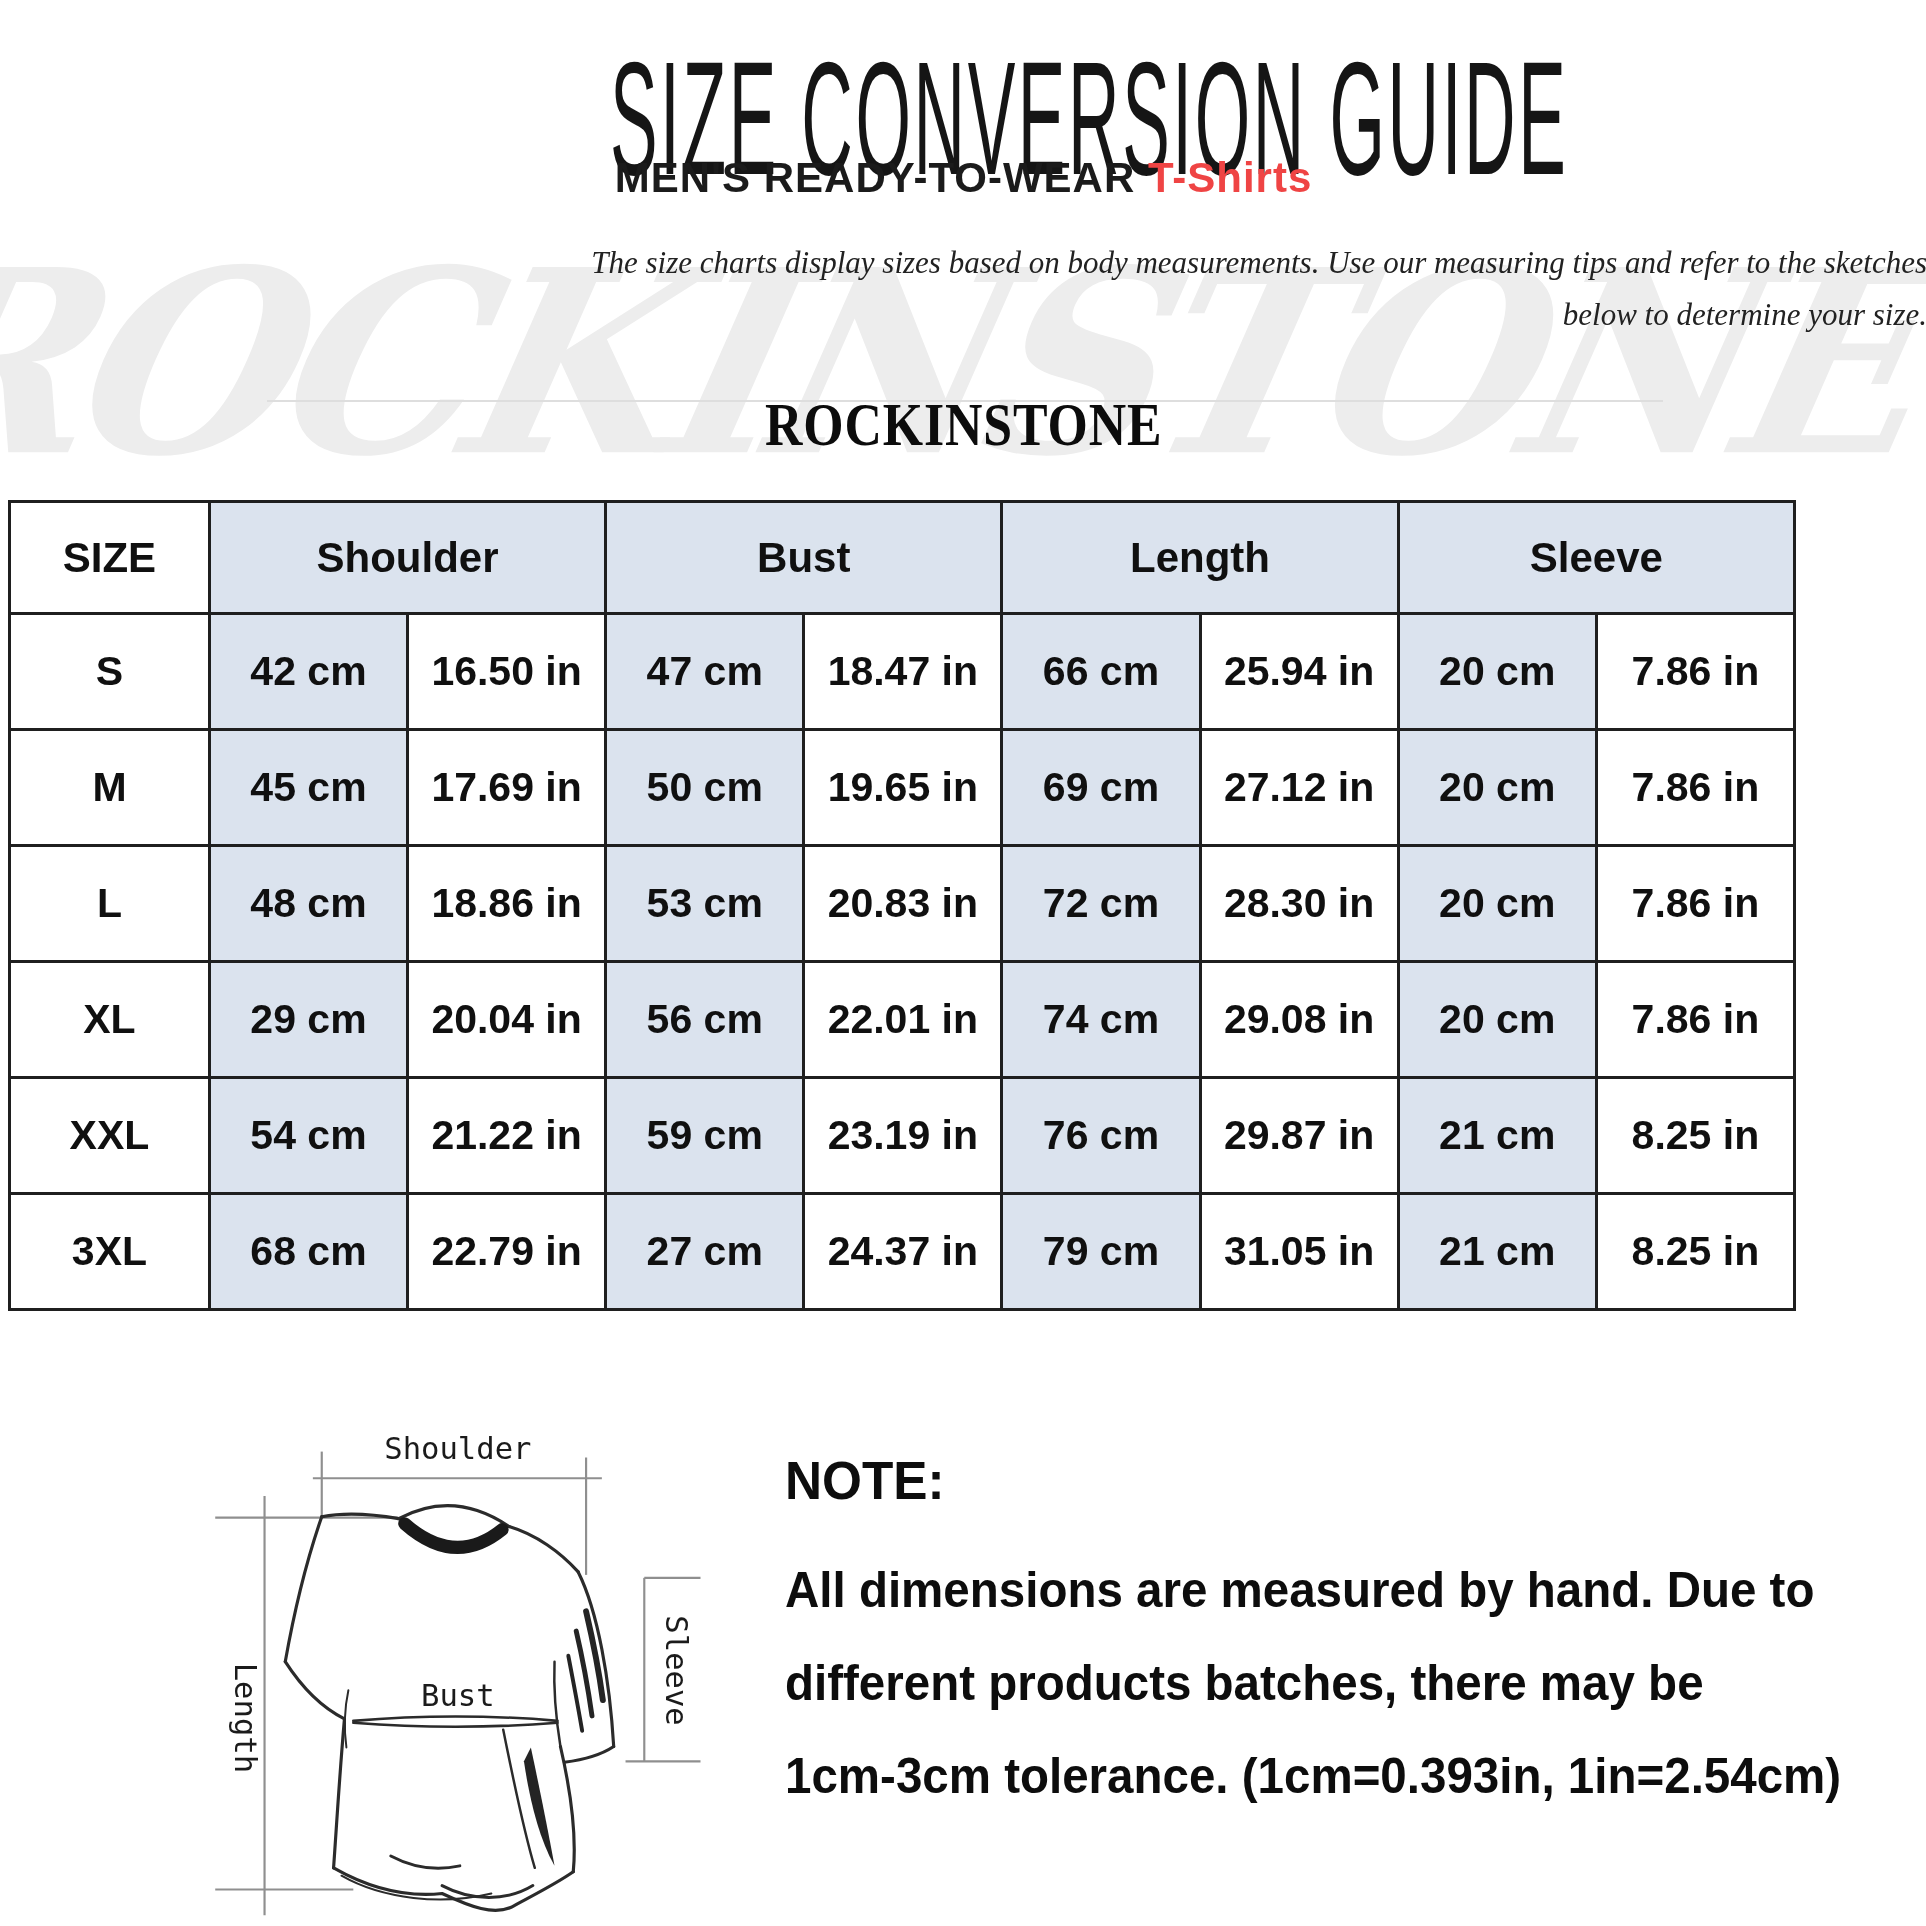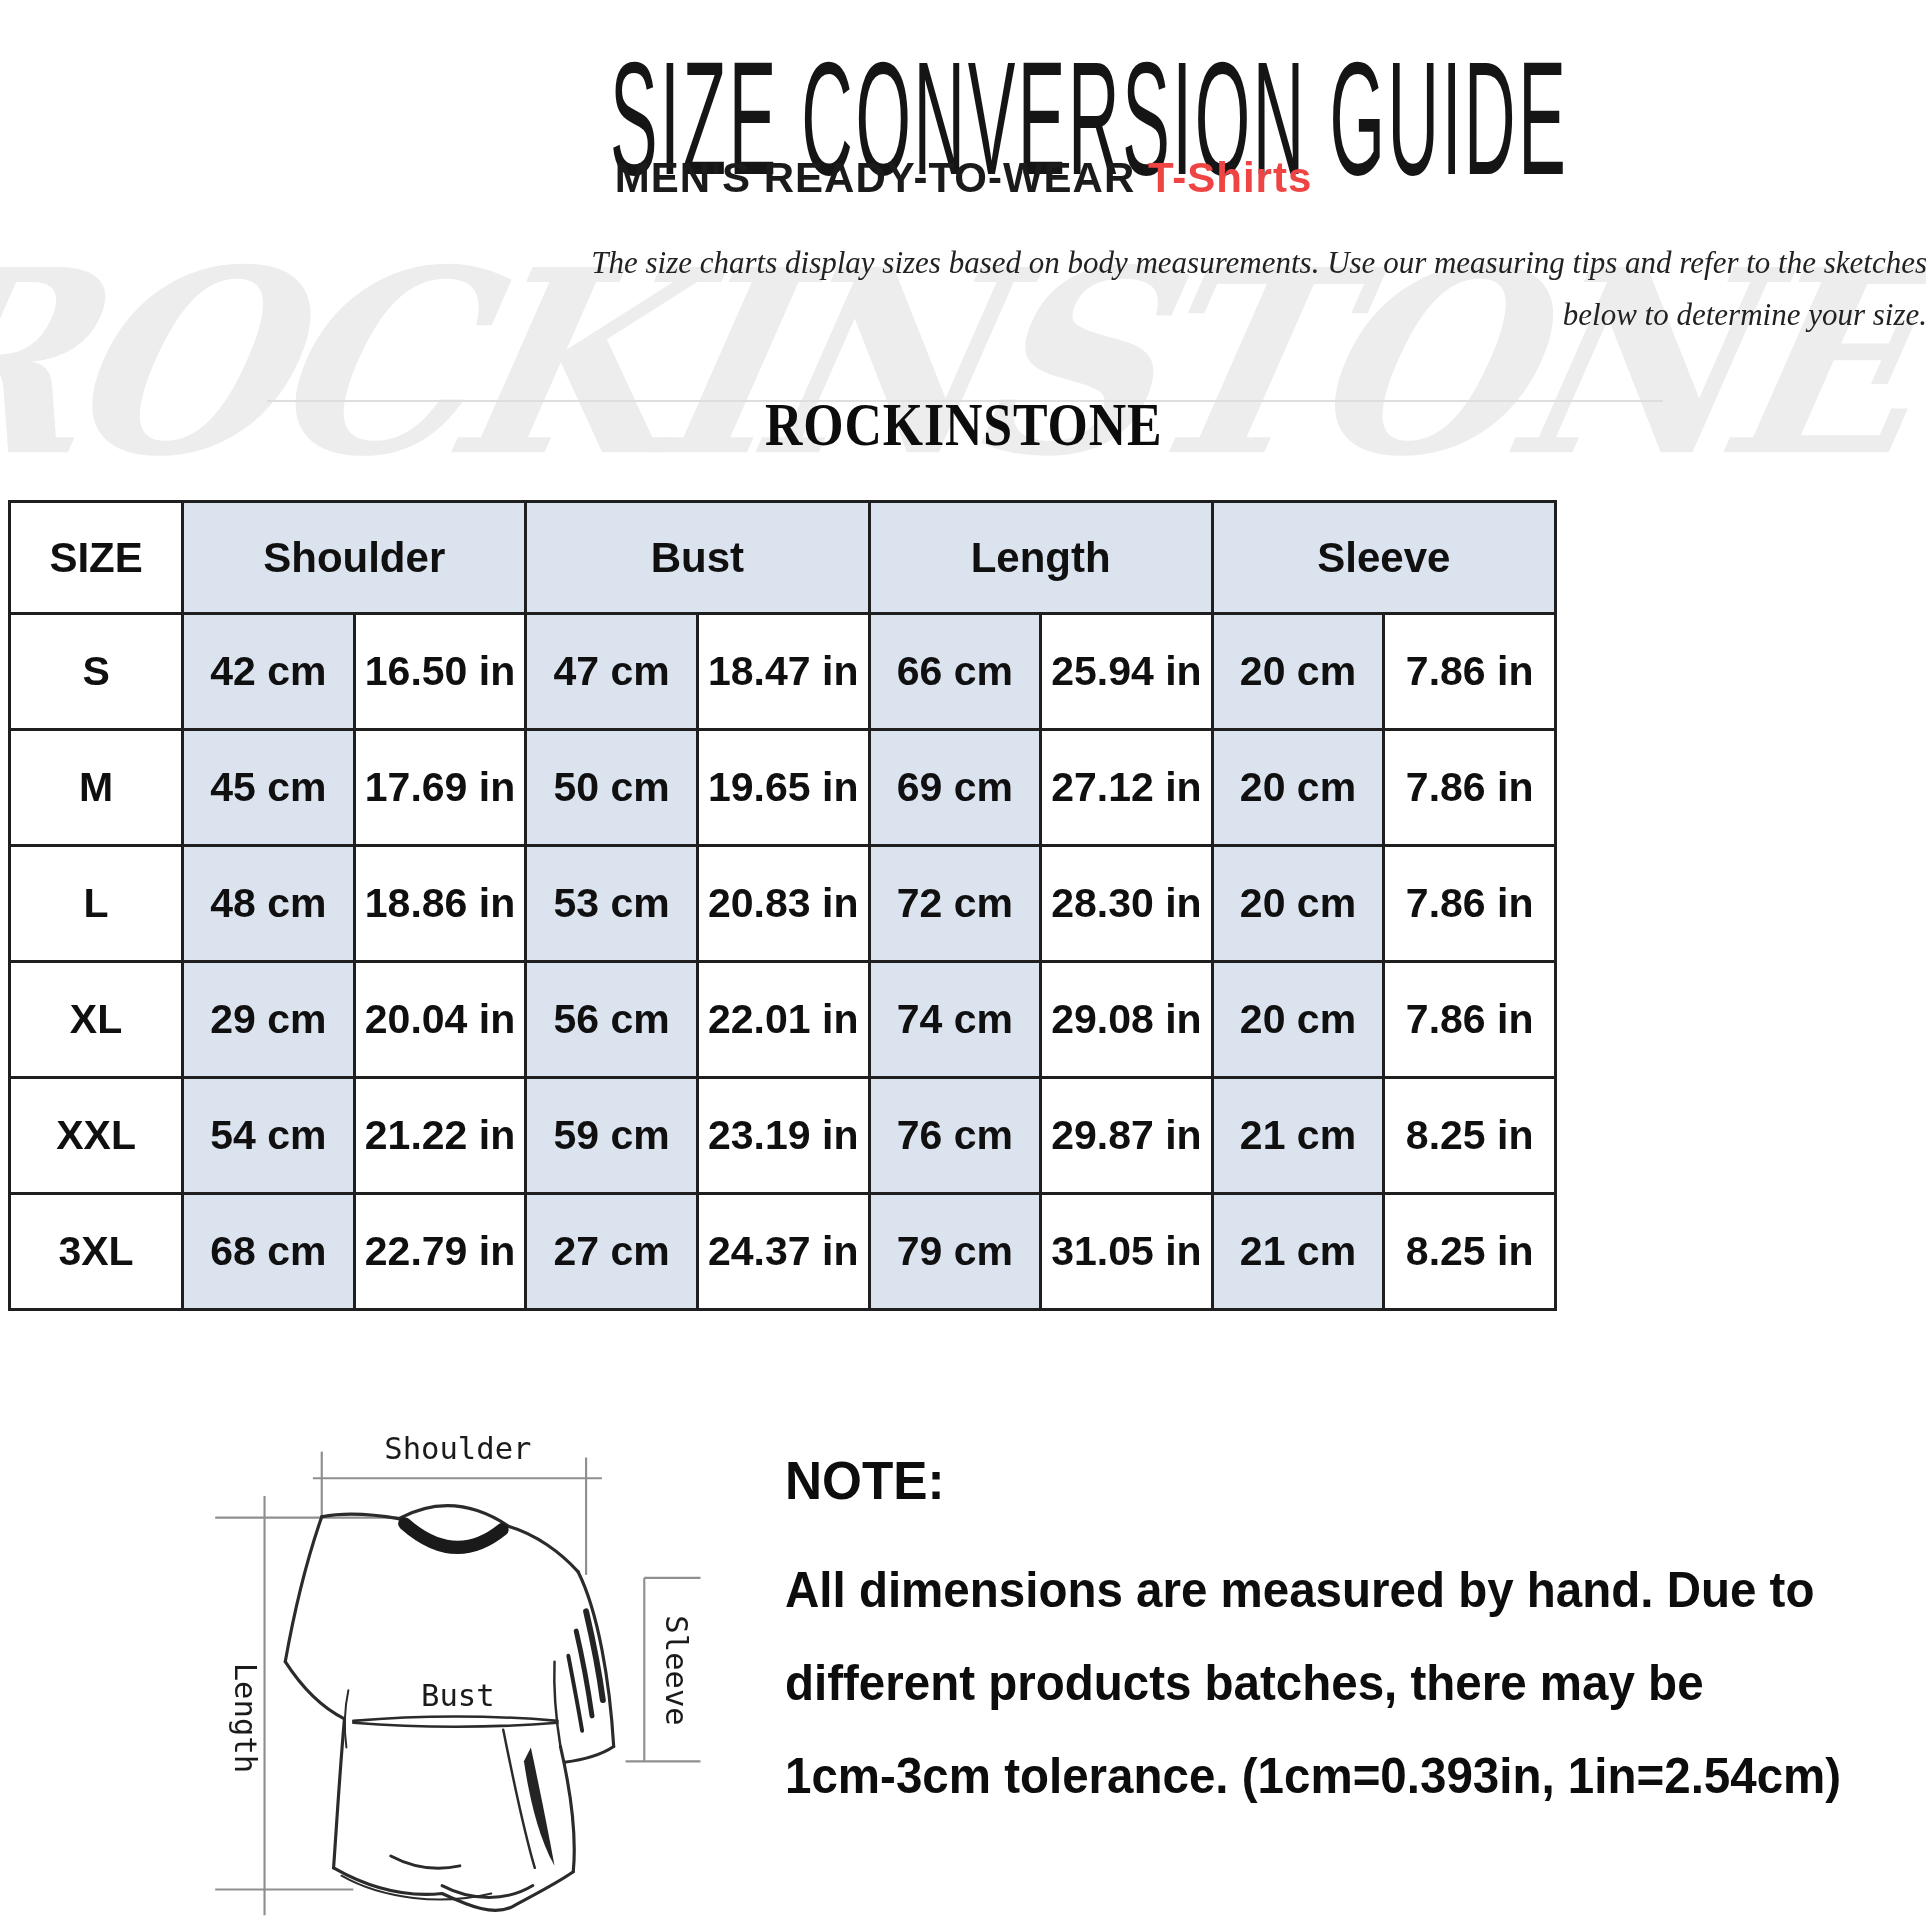--- a/index.html
+++ b/index.html
@@ -36,21 +36,21 @@
     background:#dedede;z-index:1;
   }
   .brand{position:absolute;top:390px;left:0;width:100%;text-align:center;z-index:2;}
   .brand-inner{
     display:inline-block;font-family:"Liberation Serif",serif;font-weight:bold;
     font-size:61px;color:#0c0c0c;letter-spacing:1px;transform:scaleX(0.85);transform-origin:center top;
     white-space:nowrap;
   }
   
   table.size-table{
-    position:absolute;left:8px;top:500px;width:1549px;z-index:2;
+    position:absolute;left:8px;top:500px;width:1788px;z-index:2;
     border-collapse:collapse;table-layout:fixed;background:#fef9c3;
   }
   .size-table th,.size-table td{
     border:3px solid #1f1f1f;height:113px;padding:0;
     text-align:center;vertical-align:middle;
     font-weight:bold;font-size:41px;color:#101010;background:#ffffff;
   }
   .size-table thead tr.group-row th{height:109px;font-size:42px;}
   .size-table .blue{background:#dbe3ee;}
   

